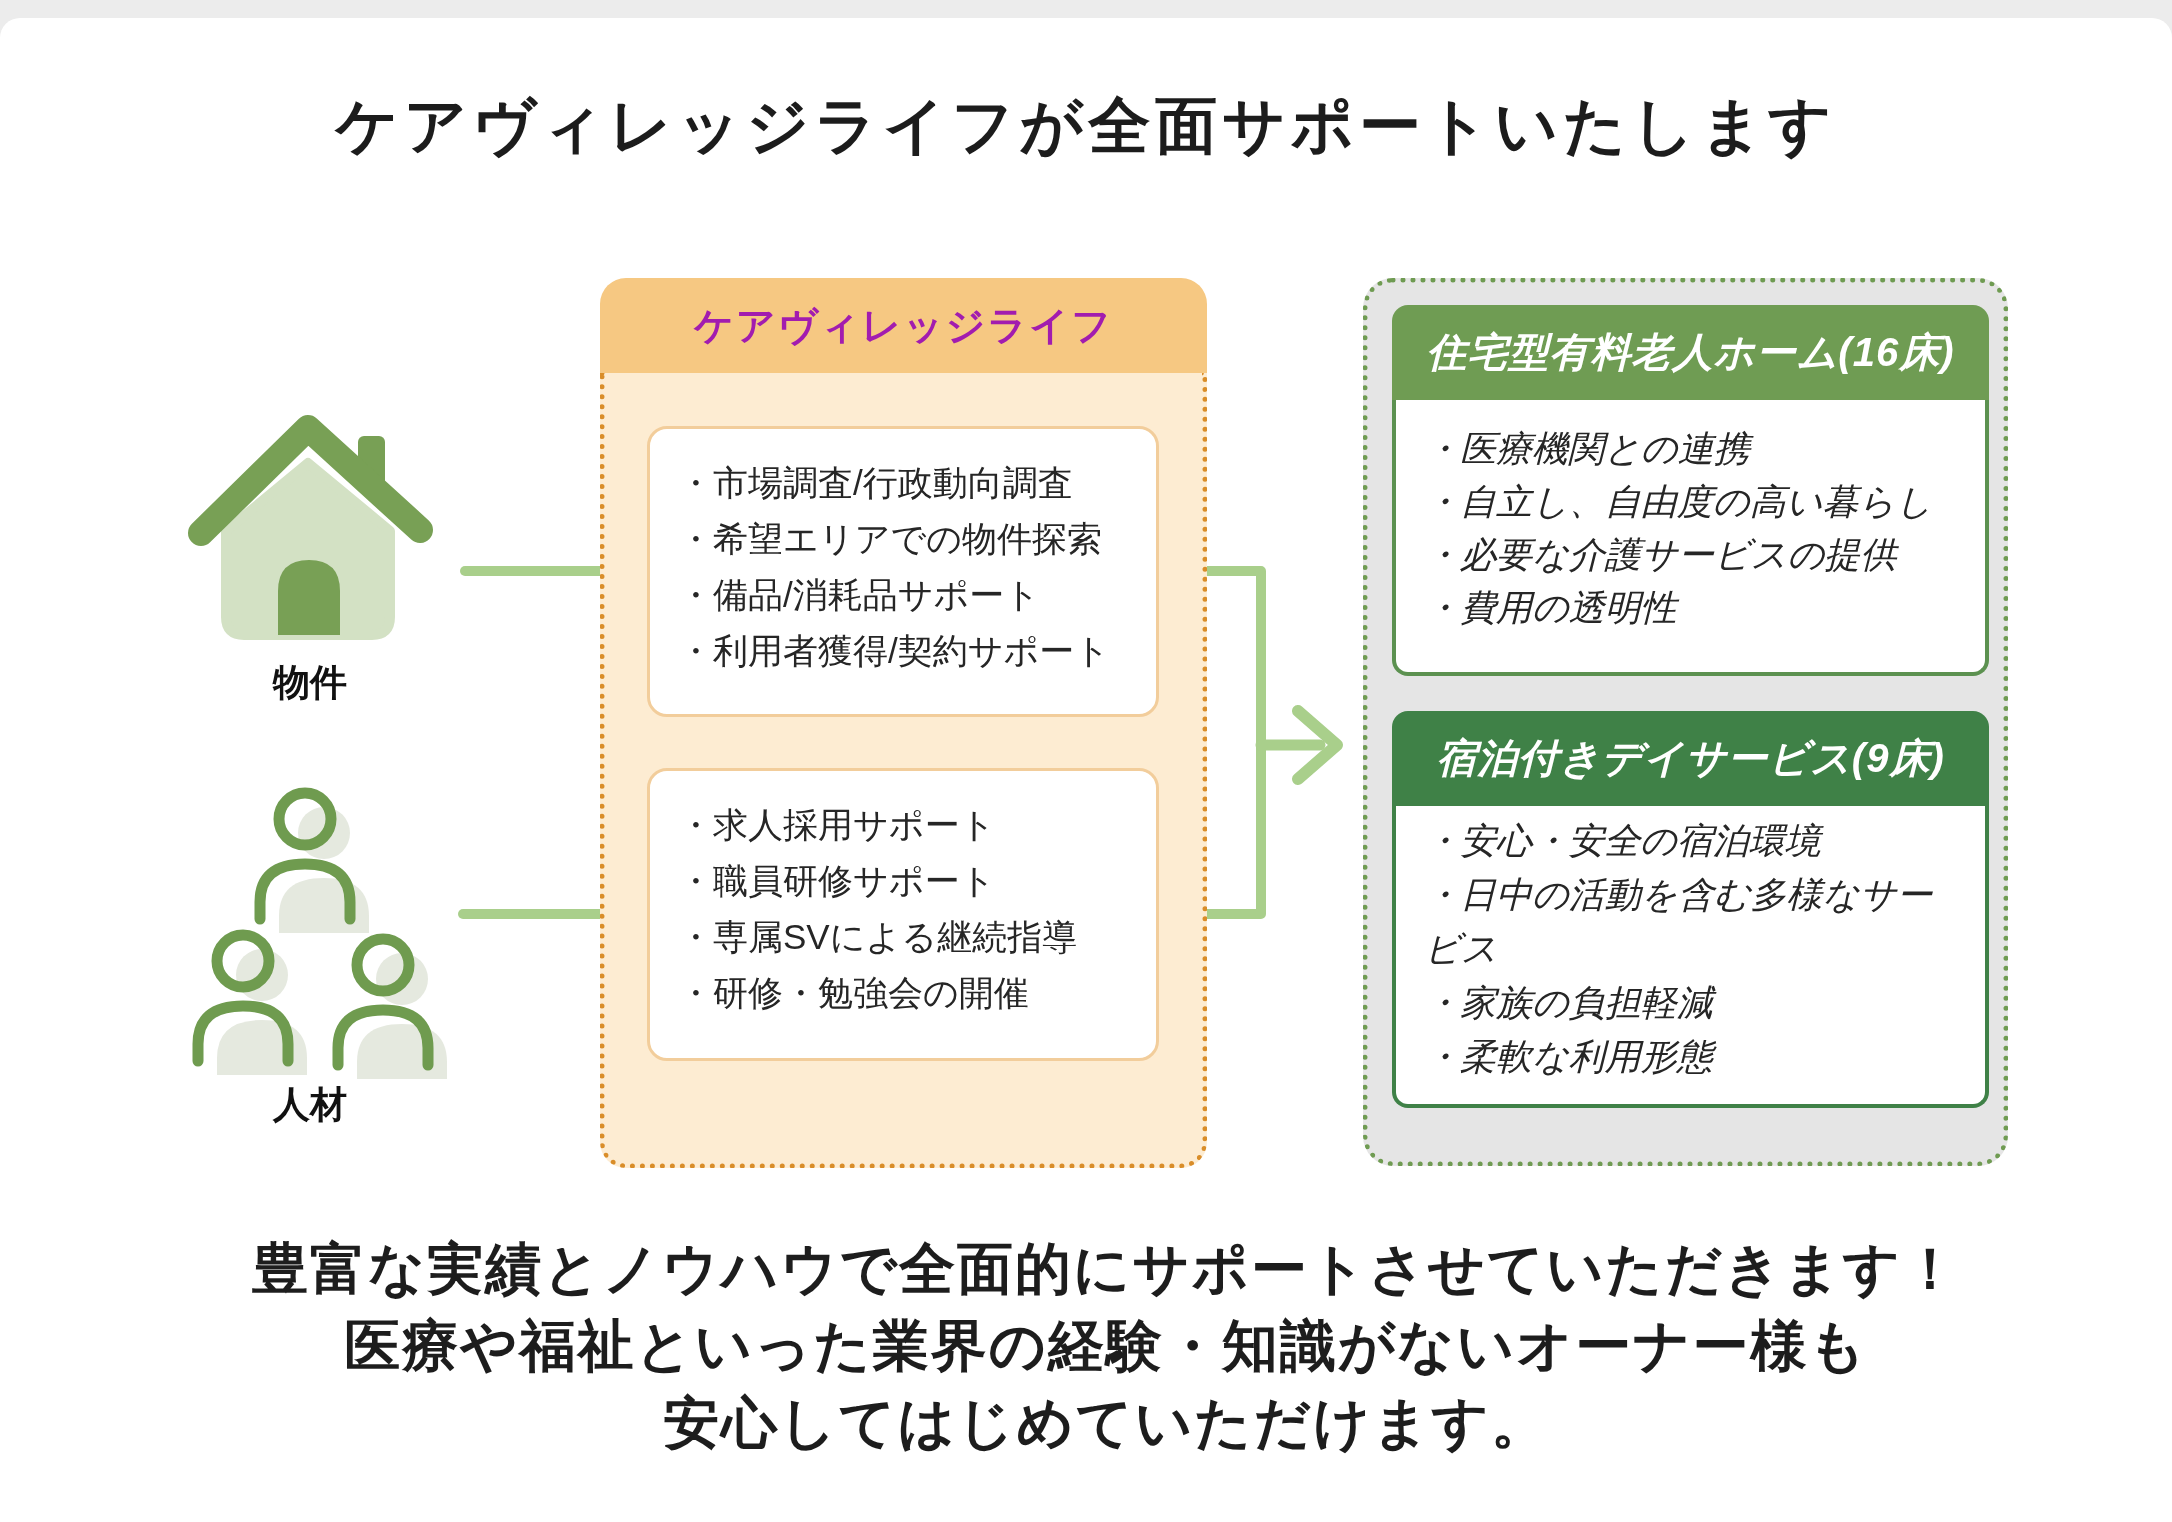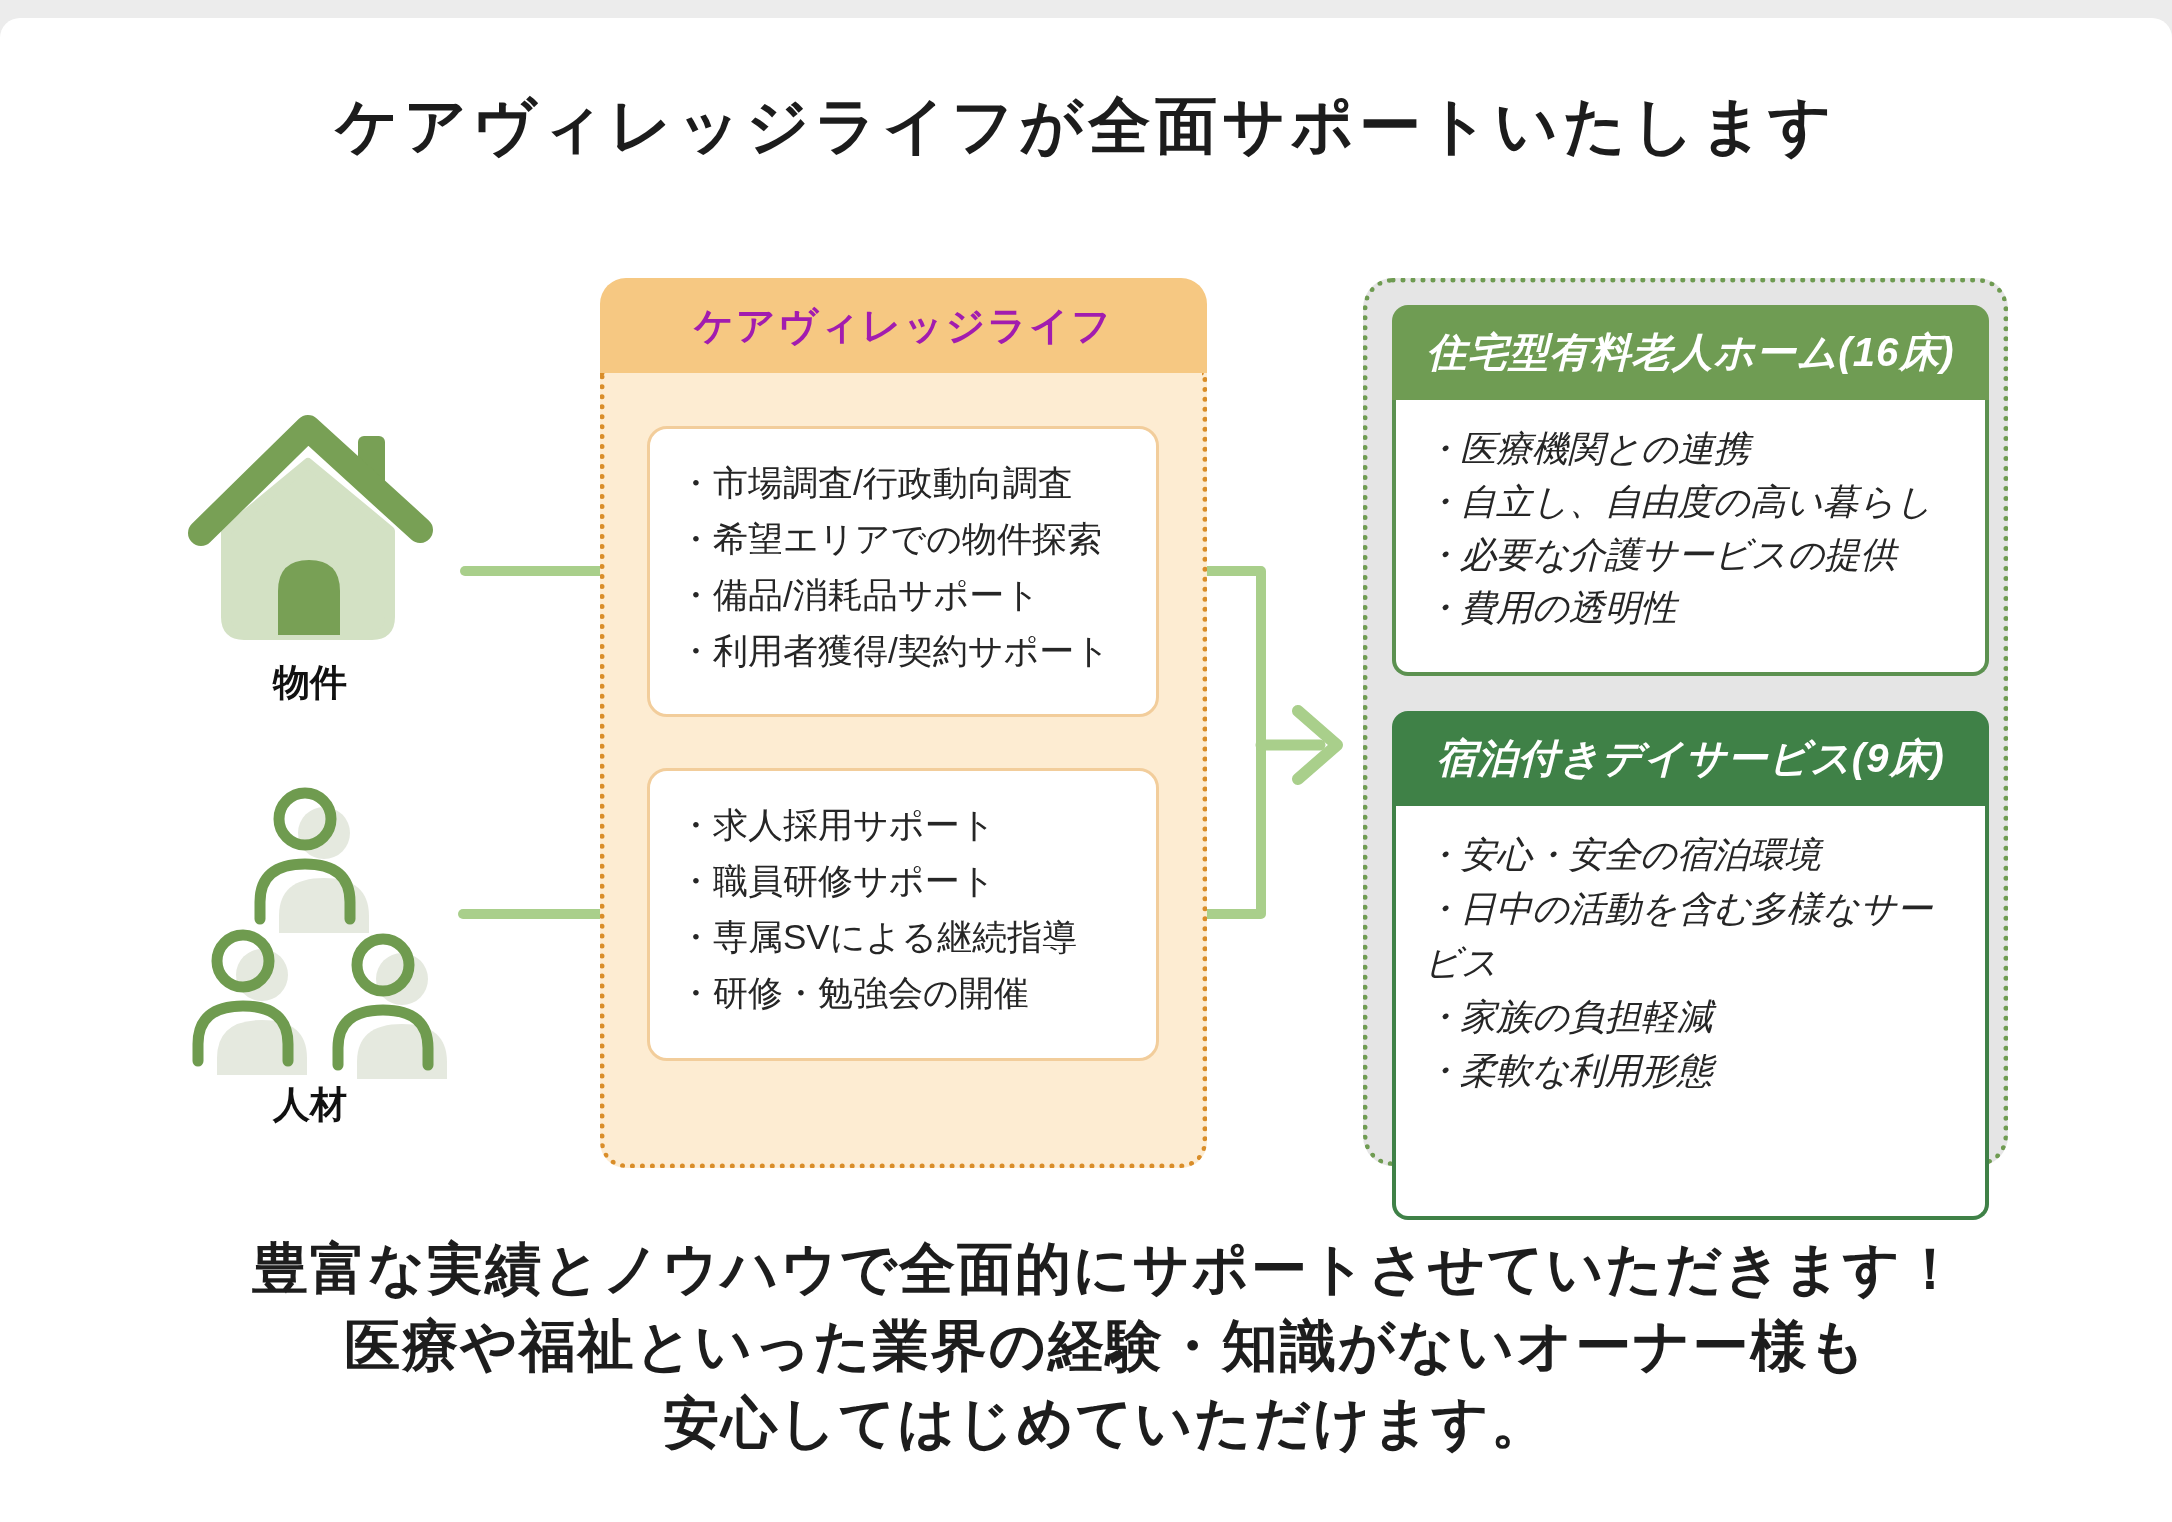--- a/index.html
+++ b/index.html
@@ -33,21 +33,21 @@
               border:5px dotted #6f9b52;border-radius:30px;box-sizing:border-box;z-index:1;font-style:italic;}
   .facility{position:absolute;left:24px;width:597px;}
   .facility.first{top:22px;}
   .facility.second{top:428px;}
   .fc-header{height:95px;border-radius:16px 16px 0 0;display:flex;align-items:center;justify-content:center;
              color:#ffffff;font-size:40px;font-weight:800;letter-spacing:1px;}
   .facility.first .fc-header{background:#6f9c53;}
   .facility.second .fc-header{background:#3f8147;}
   .fc-body{background:#ffffff;border-top:none;box-sizing:border-box;border-radius:0 0 16px 16px;color:#262626;}
   .facility.first .fc-body{border:4px solid #5c9150;border-top:none;height:276px;padding:22px 28px;font-size:36px;line-height:53px;}
-  .facility.second .fc-body{border:4px solid #3f8147;border-top:none;height:414px;padding:22px 28px;font-size:36px;line-height:54px;}
+  .facility.second .fc-body{border:4px solid #3f8147;border-top:none;height:302px;padding:8px 28px;font-size:36px;line-height:54px;}
 
   .footer-note{position:absolute;left:0;right:0;top:1212px;text-align:center;font-size:56px;font-weight:700;
                line-height:77px;color:#1d1d1d;letter-spacing:2px;z-index:1;padding-left:40px;}
 </style>
 </head>
 <body>
 
 <div class="card">
 
   <div class="title">ケアヴィレッジライフが全面サポートいたします</div>

